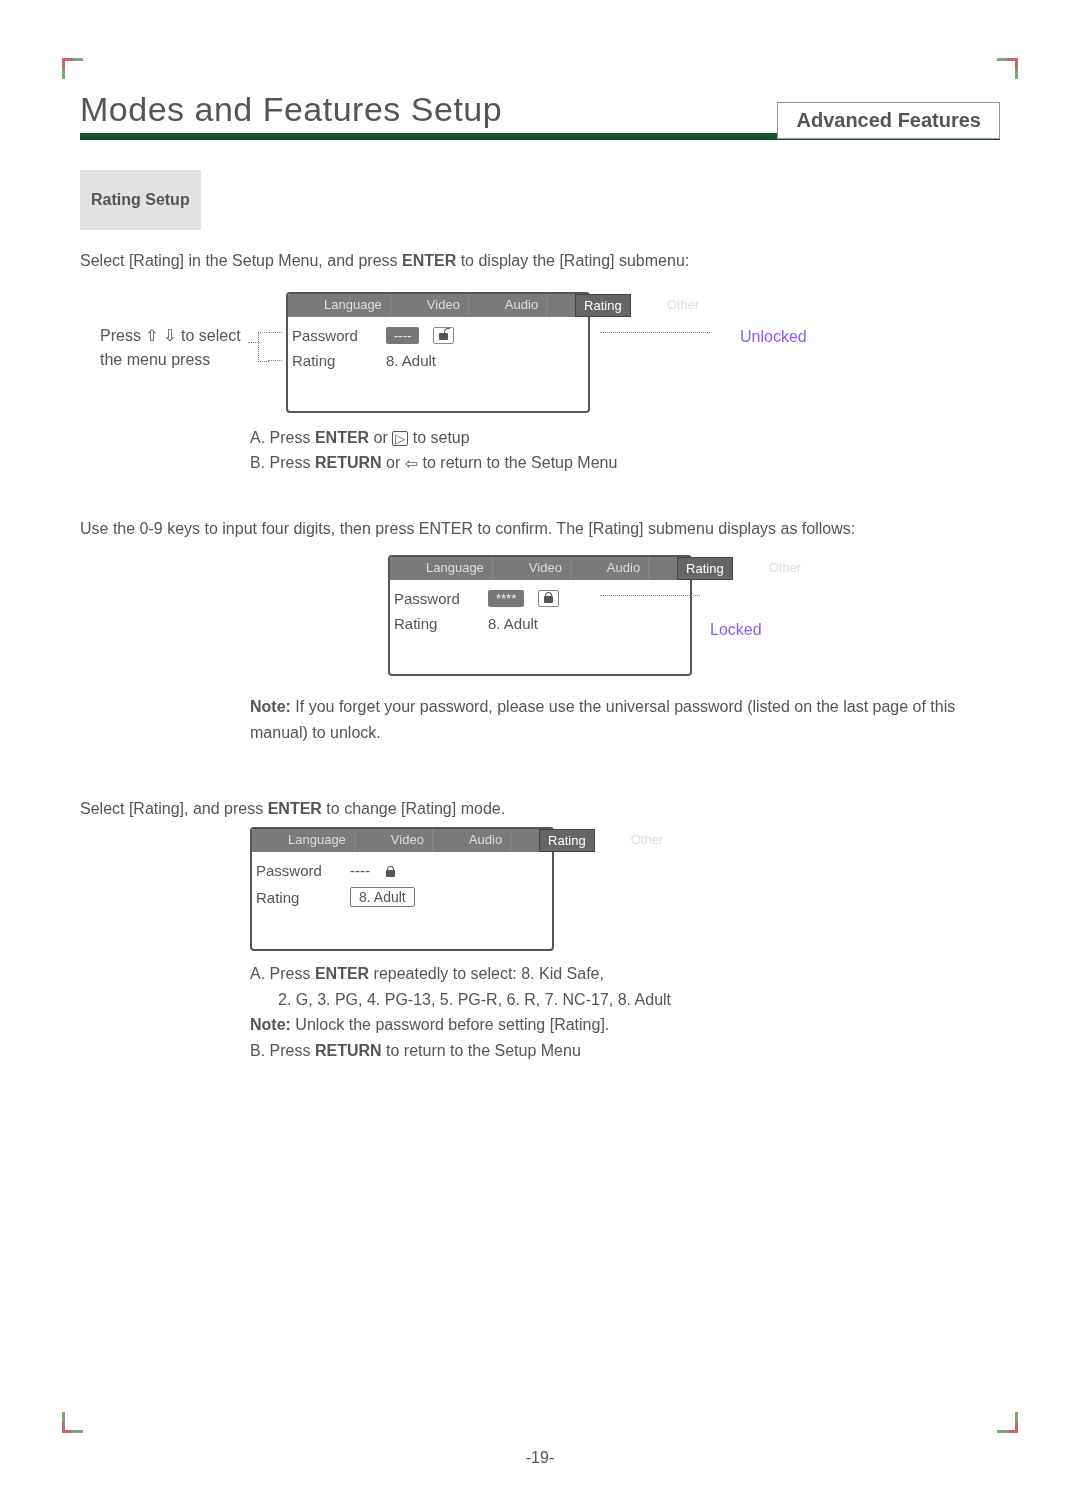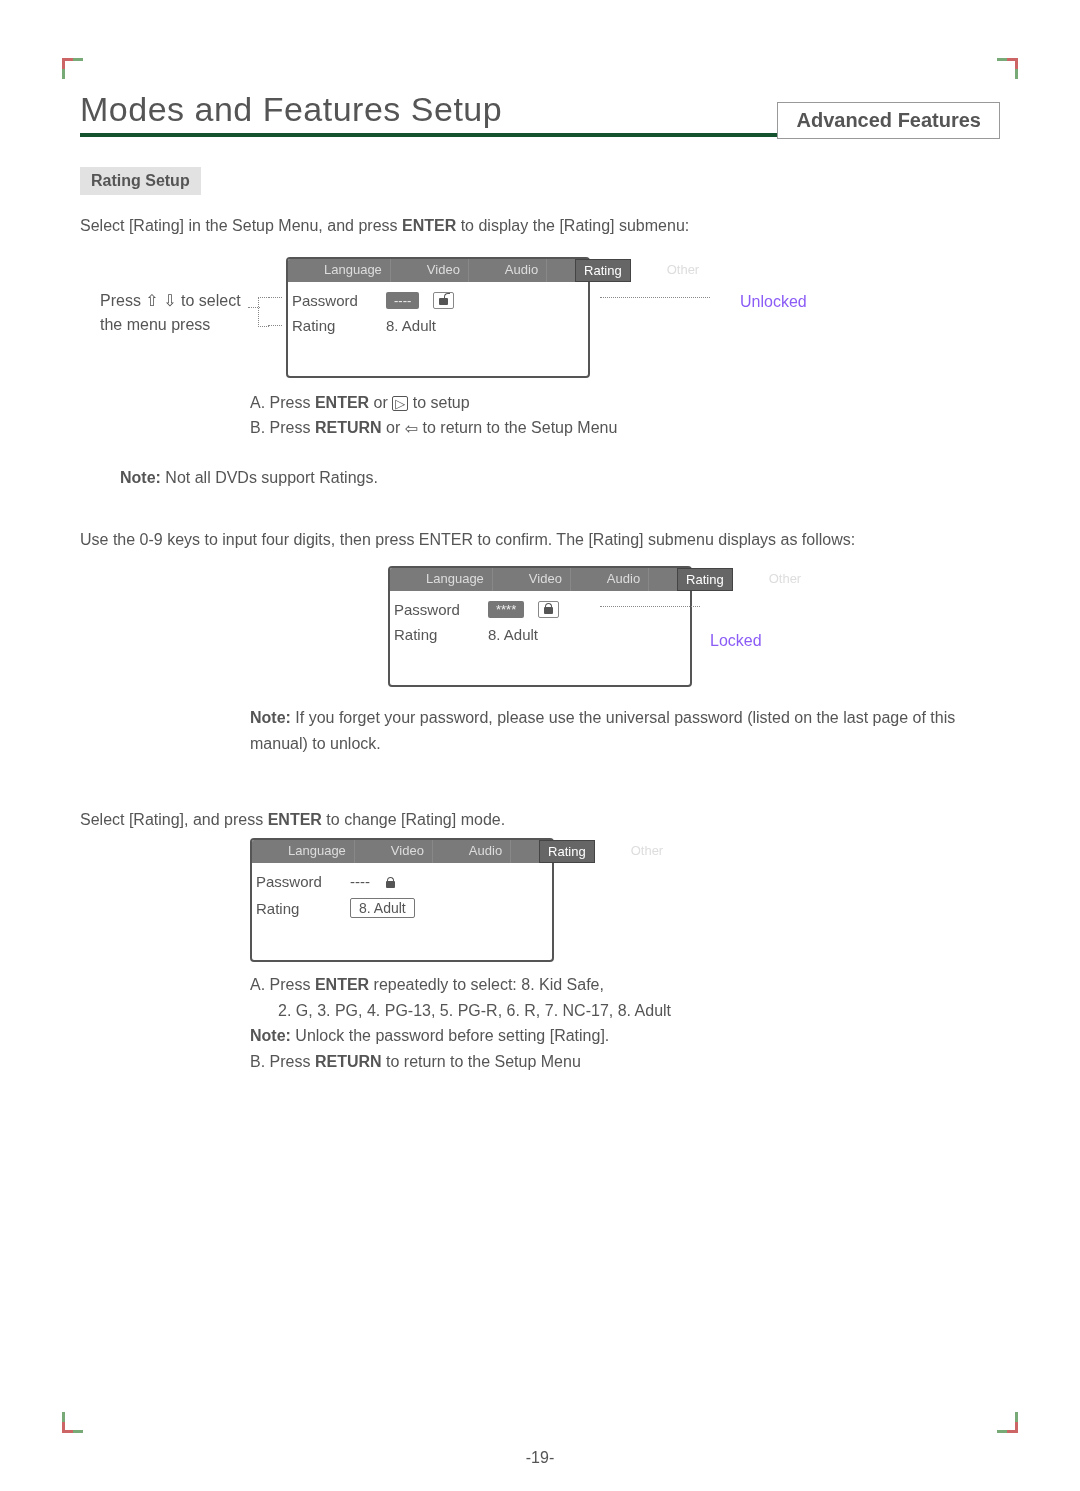--- a/index.html
+++ b/index.html
@@ -32,21 +32,21 @@
 
   .content {
     border: none;
     padding: 30px 10px 0 10px;
     position: relative;
   }
   .title-row {
     display: flex;
     justify-content: space-between;
     align-items: flex-end;
-    border-bottom: 4px solid #14532d;
+    border-bottom: 7px solid #14532d;
     padding-bottom: 4px;
   }
   .title {
     font-size: 34px;
     color: #555;
     letter-spacing: 0.5px;
   }
   .adv-box {
     border: 1px solid #999;
     padding: 6px 18px;
@@ -54,21 +54,21 @@
     font-weight: bold;
     color: #555;
     background: #fff;
     position: relative;
     top: 10px;
   }
   .section-label {
     display: inline-block;
     background: #e2e2e2;
     border: 1px solid #e2e2e2;
-    padding: 4px 10px;
+    padding: 20px 10px;
     font-size: 16px;
     font-weight: bold;
     color: #555;
     margin-top: 30px;
   }
   .body-text {
     font-size: 16px;
     color: #555;
     line-height: 1.6;
     margin-top: 18px;
@@ -282,23 +282,20 @@
 
     <div class="bullets">
       <div>
         <span>A.  Press </span><b>ENTER</b><span> or </span><span class="small-icon-box">▷</span><span> to setup</span>
       </div>
       <div>
         <span>B.  Press </span><b>RETURN</b><span> or </span><span class="arrow-glyph">⇦</span><span> to return to the Setup Menu</span>
       </div>
     </div>
 
-    <div class="note-line">
-      <b>Note:</b><span> Not all DVDs support Ratings.</span>
-    </div>
 
     <div class="body-text" style="margin-top:40px;">Use the 0-9 keys to input four digits, then press ENTER to confirm. The [Rating] submenu displays as follows:</div>
 
     <div class="centered-block">
       <div class="menu-box">
         <div class="tabs">
           <div class="tab">Language</div>
           <div class="tab">Video</div>
           <div class="tab">Audio</div>
           <div class="tab active">Rating</div>

